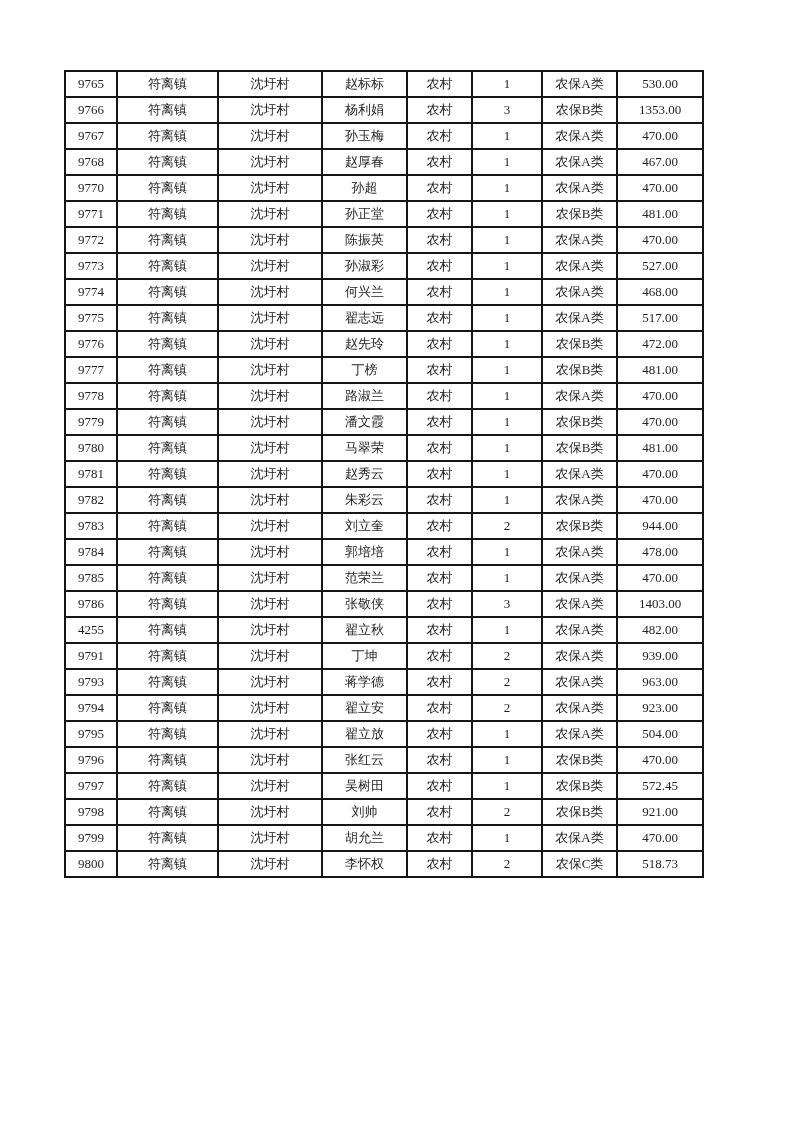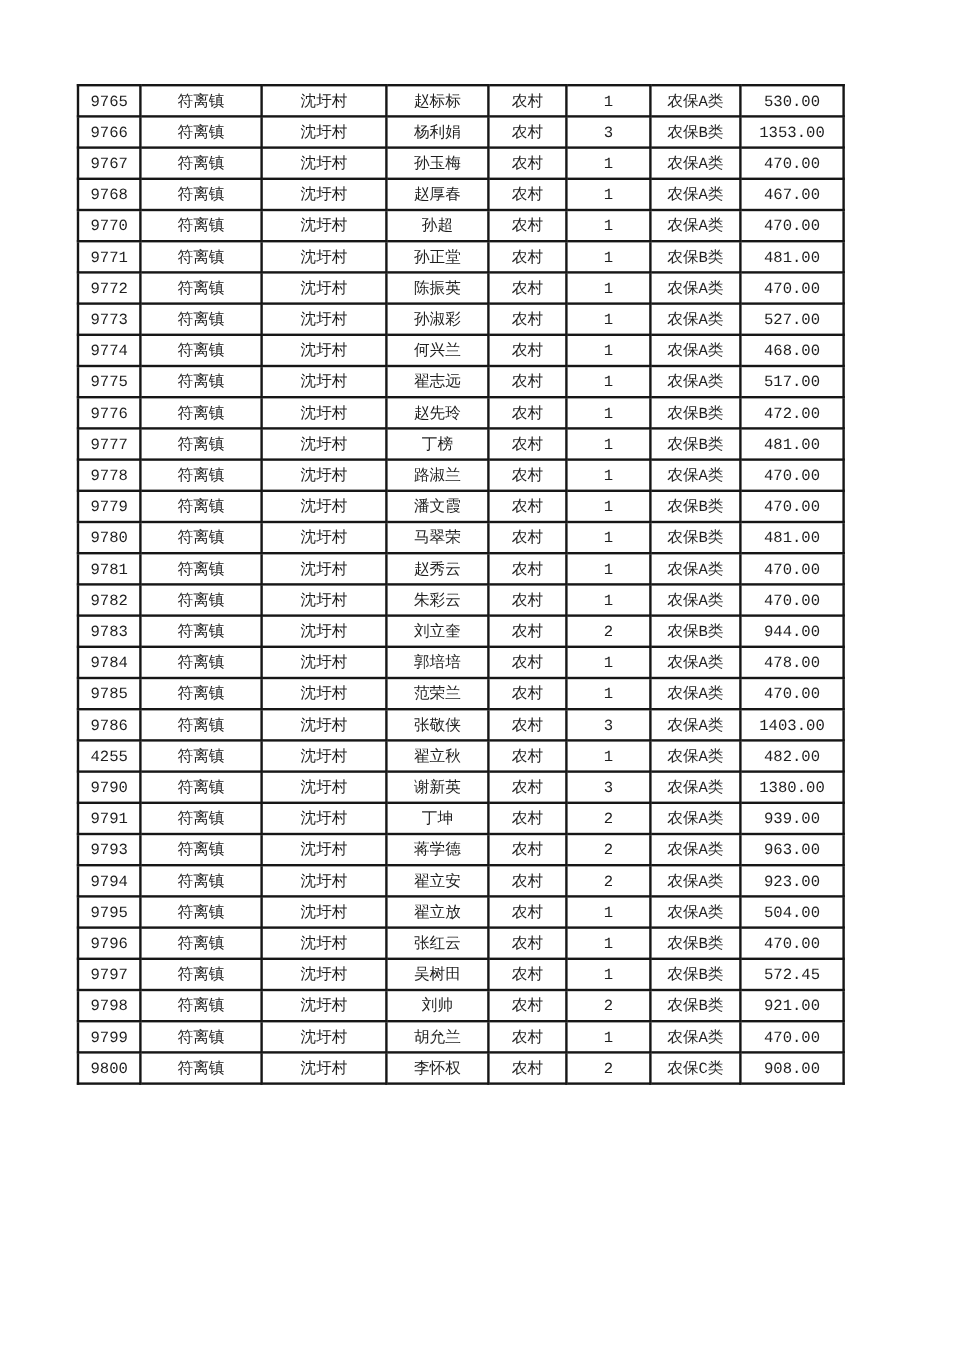--- a/index.html
+++ b/index.html
@@ -6,21 +6,21 @@
     margin: 0;
     padding: 0;
     background: #ffffff;
   }
   .page {
     position: relative;
     width: 720px;
     height: 1122px;
     background: #ffffff;
     overflow: hidden;
-    font-family: Liberation Mono, monospace;
+    font-family: Liberation Serif, serif;
   }
   table.roster {
     position: absolute;
     left: 64px;
     top: 70px;
     border-collapse: collapse;
     table-layout: fixed;
     border: 2px solid #161616;
   }
   table.roster td {
@@ -274,30 +274,20 @@
           <td>4255</td>
           <td>符离镇</td>
           <td>沈圩村</td>
           <td>翟立秋</td>
           <td>农村</td>
           <td>1</td>
           <td>农保A类</td>
           <td>482.00</td>
         </tr>
         <tr>
-          <td>9790</td>
-          <td>符离镇</td>
-          <td>沈圩村</td>
-          <td>谢新英</td>
-          <td>农村</td>
-          <td>3</td>
-          <td>农保A类</td>
-          <td>1380.00</td>
-        </tr>
-        <tr>
           <td>9791</td>
           <td>符离镇</td>
           <td>沈圩村</td>
           <td>丁坤</td>
           <td>农村</td>
           <td>2</td>
           <td>农保A类</td>
           <td>939.00</td>
         </tr>
         <tr>
@@ -371,17 +361,17 @@
           <td>470.00</td>
         </tr>
         <tr>
           <td>9800</td>
           <td>符离镇</td>
           <td>沈圩村</td>
           <td>李怀权</td>
           <td>农村</td>
           <td>2</td>
           <td>农保C类</td>
-          <td>908.00</td>
+          <td>518.73</td>
         </tr>
       </tbody>
   </table>
 </div>
 
 </body></html>

